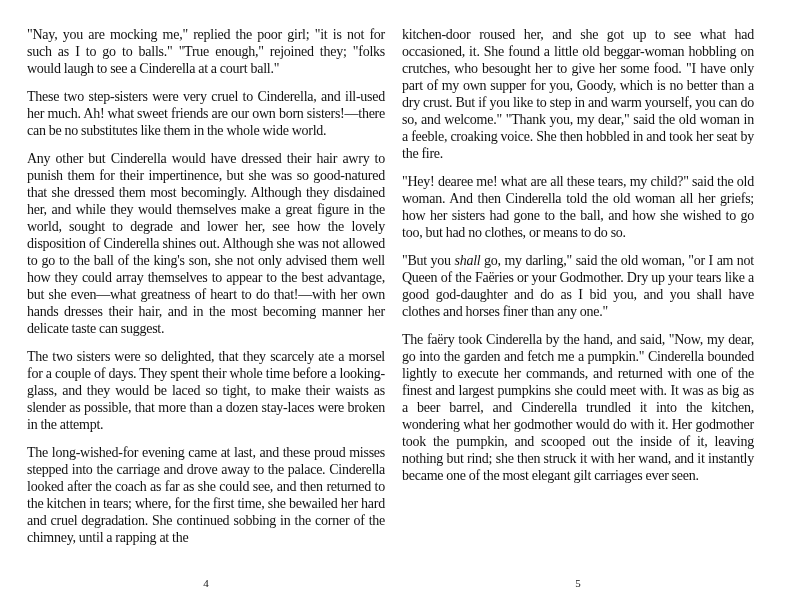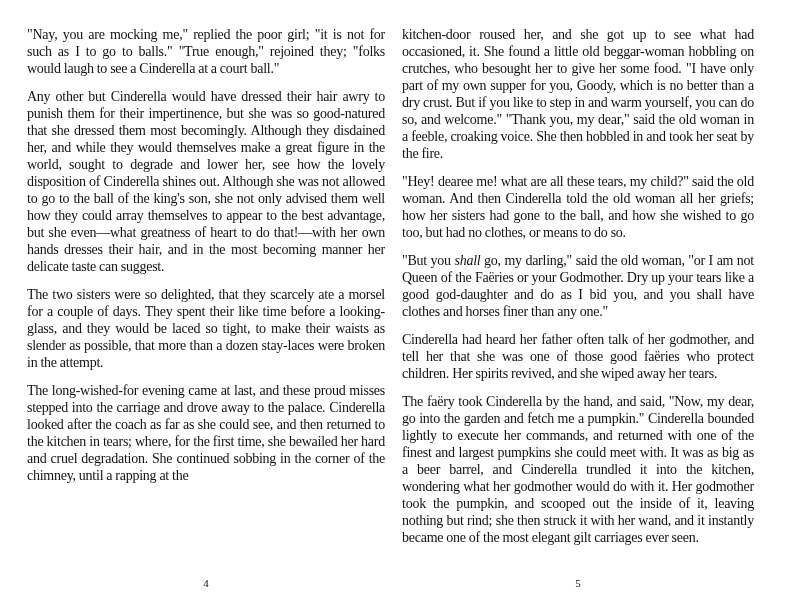--- a/index.html
+++ b/index.html
@@ -53,31 +53,31 @@
   }
 </style>
 </head>
 <body>
 
 <div class="spread">
 
   <div class="page page-left">
     <div class="page-text">
         <p><span>"Nay, you are mocking me," replied the poor girl; "it is not for such as I to go to balls." "True enough," rejoined they; "folks would laugh to see a Cinderella at a court ball."</span></p>
+        <p><span>These two step-sisters were very cruel to Cinderella, and ill-used her much. Ah! what sweet friends are our own born sisters!—there can be no substitutes like them in the whole wide world.</span></p>
         <p><span>Any other but Cinderella would have dressed their hair awry to punish them for their impertinence, but she was so good-natured that she dressed them most becomingly. Although they disdained her, and while they would themselves make a great figure in the world, sought to degrade and lower her, see how the lovely disposition of Cinderella shines out. Although she was not allowed to go to the ball of the king's son, she not only advised them well how they could array themselves to appear to the best advantage, but she even—what greatness of heart to do that!—with her own hands dresses their hair, and in the most becoming manner her delicate taste can suggest.</span></p>
-        <p><span>The two sisters were so delighted, that they scarcely ate a morsel for a couple of days. They spent their like time before a looking-glass, and they would be laced so tight, to make their waists as slender as possible, that more than a dozen stay-laces were broken in the attempt.</span></p>
+        <p><span>The two sisters were so delighted, that they scarcely ate a morsel for a couple of days. They spent their whole time before a looking-glass, and they would be laced so tight, to make their waists as slender as possible, that more than a dozen stay-laces were broken in the attempt.</span></p>
         <p><span>The long-wished-for evening came at last, and these proud misses stepped into the carriage and drove away to the palace. Cinderella looked after the coach as far as she could see, and then returned to the kitchen in tears; where, for the first time, she bewailed her hard and cruel degradation. She continued sobbing in the corner of the chimney, until a rapping at the</span></p>
       </div>
     <div class="page-number">4</div>
   </div>
 
   <div class="page page-right">
     <div class="page-text">
         <p><span>kitchen-door roused her, and she got up to see what had occasioned, it. She found a little old beggar-woman hobbling on crutches, who besought her to give her some food. "I have only part of my own supper for you, Goody, which is no better than a dry crust. But if you like to step in and warm yourself, you can do so, and welcome." "Thank you, my dear," said the old woman in a feeble, croaking voice. She then hobbled in and took her seat by the fire.</span></p>
         <p><span>"Hey! dearee me! what are all these tears, my child?" said the old woman. And then Cinderella told the old woman all her griefs; how her sisters had gone to the ball, and how she wished to go too, but had no clothes, or means to do so.</span></p>
         <p><span>"But you </span><em>shall</em><span> go, my darling," said the old woman, "or I am not Queen of the Faëries or your Godmother. Dry up your tears like a good god-daughter and do as I bid you, and you shall have clothes and horses finer than any one."</span></p>
-        <p><span>Cinderella had heard her father often talk of her godmother, and tell her that she was one of those good faëries who protect children. Her spirits revived, and she wiped away her tears.</span></p>
         <p><span>The faëry took Cinderella by the hand, and said, "Now, my dear, go into the garden and fetch me a pumpkin." Cinderella bounded lightly to execute her commands, and returned with one of the finest and largest pumpkins she could meet with. It was as big as a beer barrel, and Cinderella trundled it into the kitchen, wondering what her godmother would do with it. Her godmother took the pumpkin, and scooped out the inside of it, leaving nothing but rind; she then struck it with her wand, and it instantly became one of the most elegant gilt carriages ever seen.</span></p>
       </div>
     <div class="page-number">5</div>
   </div>
 
 </div>
 
 </body></html>

